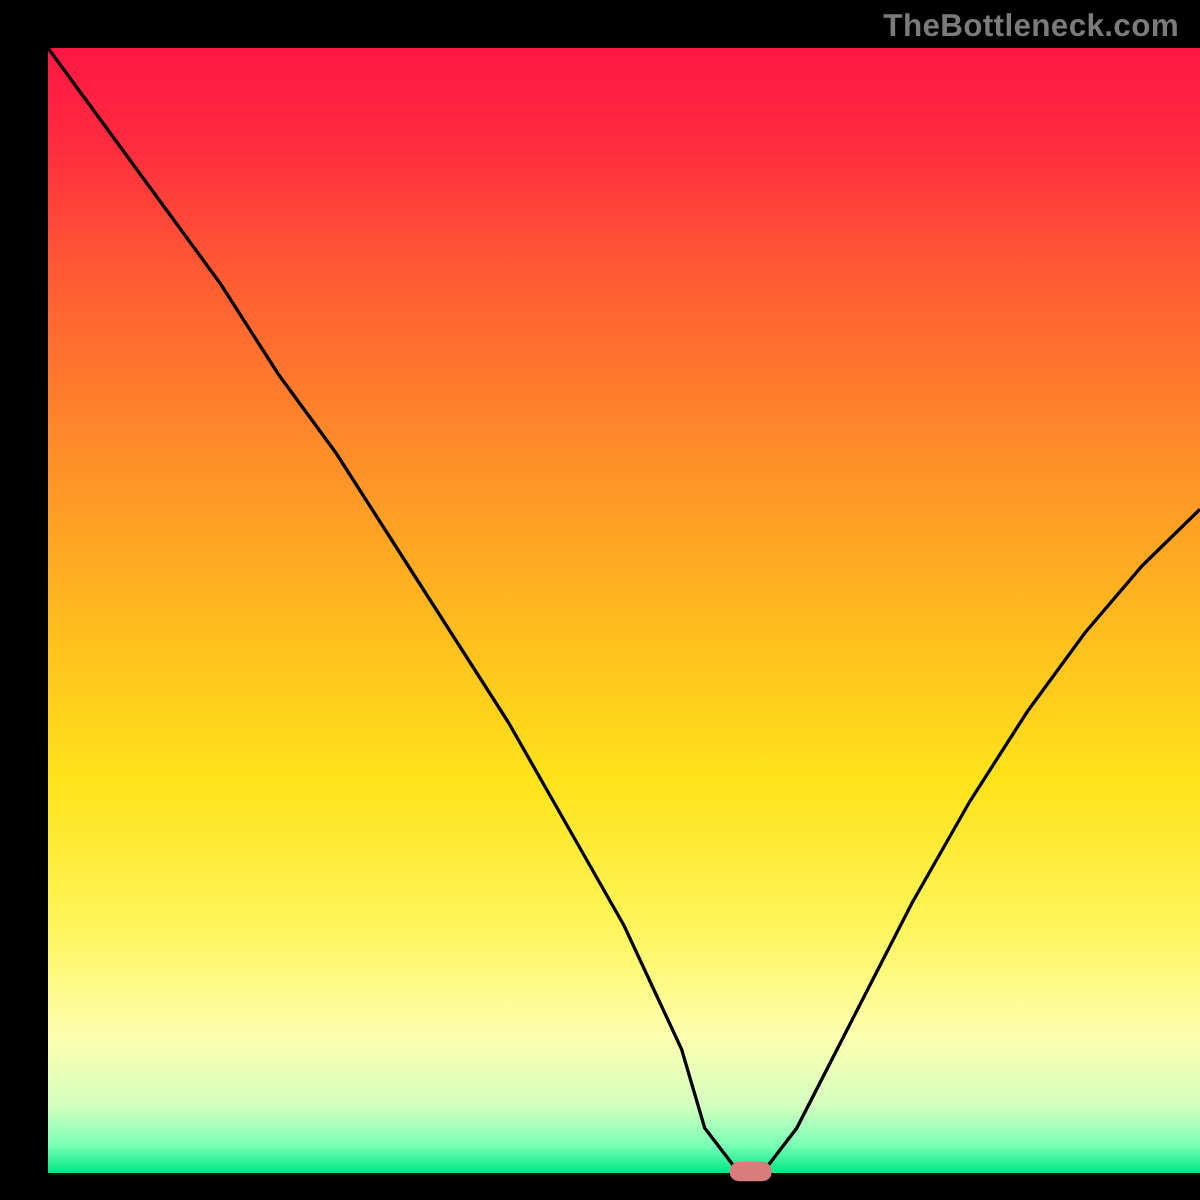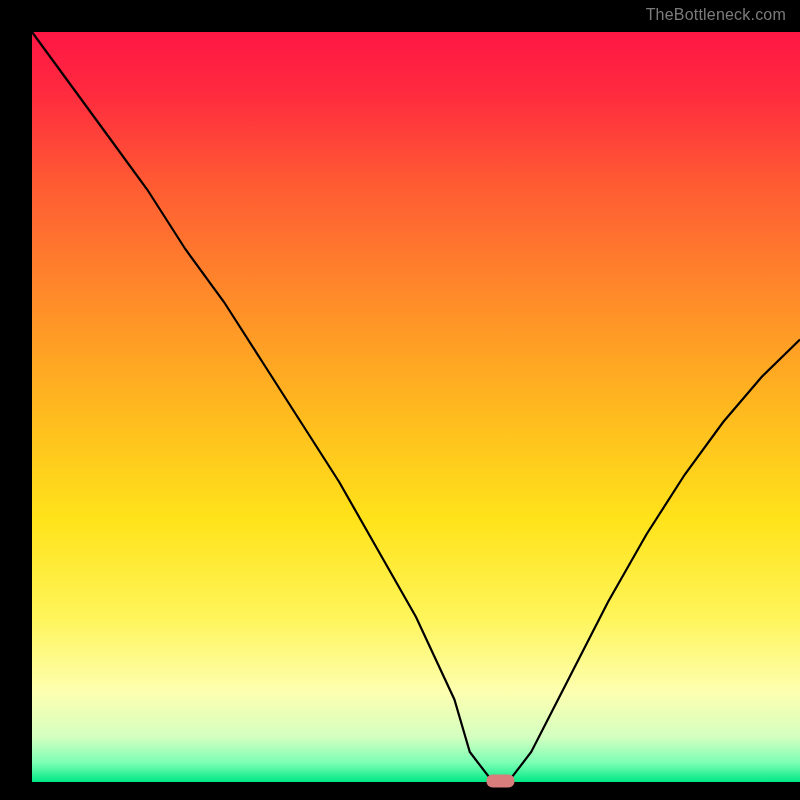--- a/index.html
+++ b/index.html
@@ -16,23 +16,23 @@
     width: 800px;
     height: 800px;
   }
   svg {
     display: block;
   }
   .watermark {
     position: absolute;
     top: 6px;
     right: 14px;
-    font-size: 16px;
+    font-size: 21px;
     color: #7b7b7b;
-    font-weight: 400;
+    font-weight: 700;
     letter-spacing: 0.2px;
   }
 </style>
 </head>
 <body>
 
 <div class="container">
   <div class="watermark">TheBottleneck.com</div>
 
   <svg id="chart-svg" width="800" height="800" viewBox="0 0 800 800">

